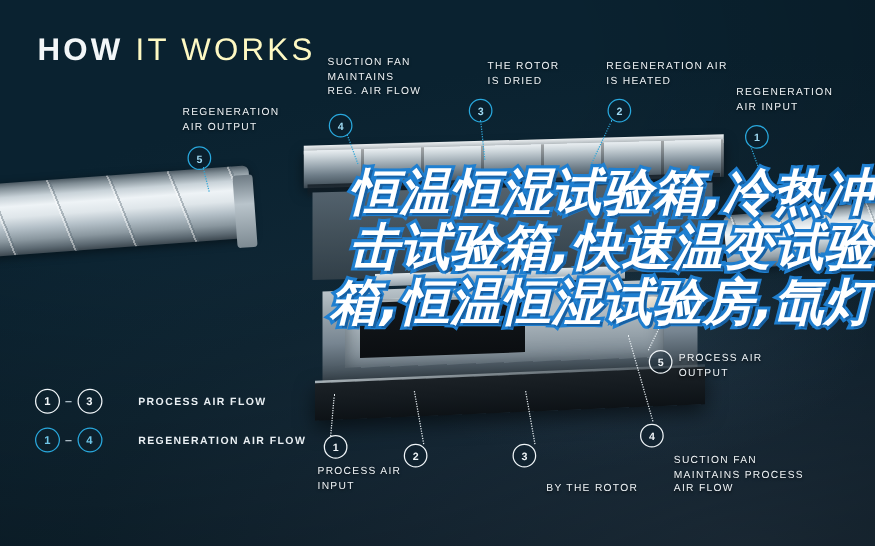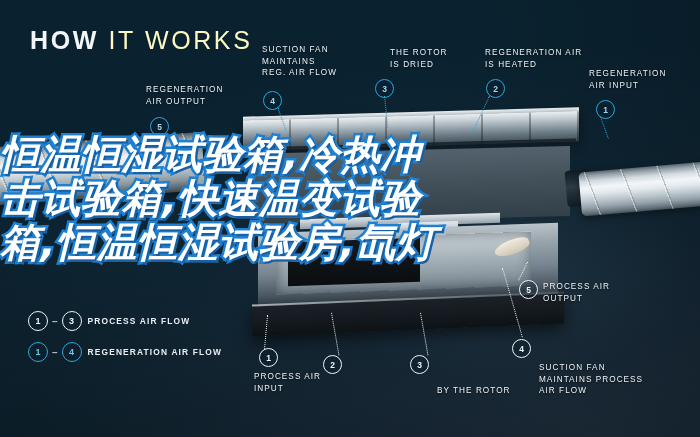--- a/index.html
+++ b/index.html
@@ -197,35 +197,35 @@
   
   .legend{position:absolute;left:28px;top:300px;}
   .legend-title{
     font-size:9.6px;font-weight:700;letter-spacing:1.5px;color:#eef3f6;
   }
   .legend-row{display:flex;align-items:center;margin-top:11px;}
   .legend-row .dash{
     color:#aebfc9;font-size:10px;margin:0 4px;font-weight:700;
   }
   .legend-row .lbl{
-    margin-left:6px;font-size:8.4px;font-weight:700;
+    margin-left:29px;font-size:8.4px;font-weight:700;
     letter-spacing:1.15px;color:#e9eff3;
   }
   .lm{
     position:relative;width:18px;height:18px;border-radius:50%;
     display:flex;align-items:center;justify-content:center;
     font-size:9px;font-weight:700;flex:none;
   }
   .lm.white{border:1.3px solid #f0f5f8;color:#f0f5f8;}
   .lm.cyan{border:1.3px solid #29a8dd;color:#6fc6e8;}
 
   
   .overlay{
     position:absolute;left:0;top:132px;width:700px;
-    text-align:left;
+    text-align:right;
     font-family:"DejaVu Sans","Liberation Sans",sans-serif;
     font-weight:700;font-style:italic;
     font-size:40px;line-height:44px;
     letter-spacing:.5px;
     color:#ffffff;
     -webkit-text-stroke:5px #1f7fd0;
     paint-order:stroke fill;
     text-shadow:
       0 0 0 #1f7fd0,
       2px 2px 0 rgba(10,40,80,.35);

